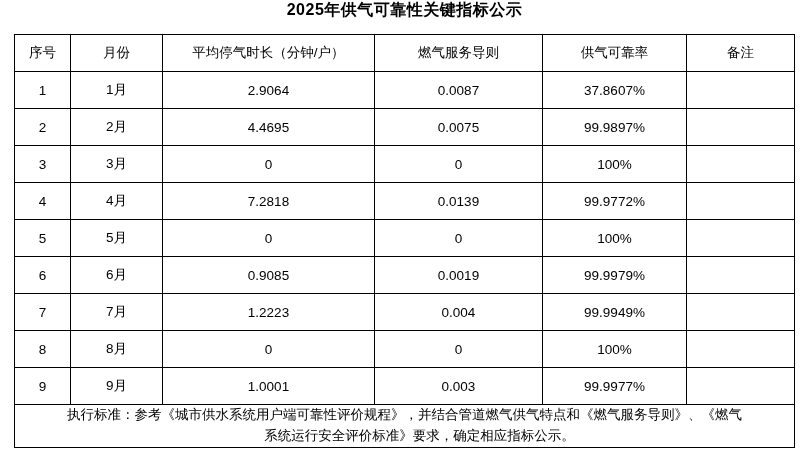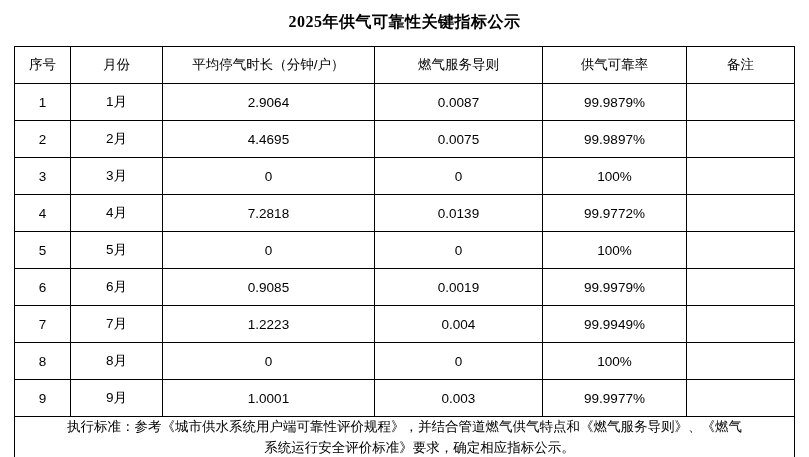--- a/index.html
+++ b/index.html
@@ -18,23 +18,22 @@
     width: 809px;
     height: 457px;
     box-sizing: border-box;
     position: relative;
   }
   .title {
     text-align: center;
     font-size: 16px;
     font-weight: bold;
     letter-spacing: 0.5px;
-    padding-top: 12px;
+    padding-top: 0;
     padding-bottom: 13px;
-    font-family: Liberation Serif, serif;
   }
   table.main {
     border-collapse: collapse;
     width: 780px;
     margin: 0 auto;
     table-layout: fixed;
   }
   table.main td, table.main th {
     border: 1px solid #000000;
     text-align: center;
@@ -91,21 +90,21 @@
         <th>供气可靠率</th>
         <th>备注</th>
       </tr>
     </thead>
     <tbody>
       <tr>
         <td>1</td>
         <td>1月</td>
         <td>2.9064</td>
         <td>0.0087</td>
-        <td>99.9879%</td>
+        <td>37.8607%</td>
         <td></td>
       </tr>
       <tr>
         <td>2</td>
         <td>2月</td>
         <td>4.4695</td>
         <td>0.0075</td>
         <td>99.9897%</td>
         <td></td>
       </tr>

